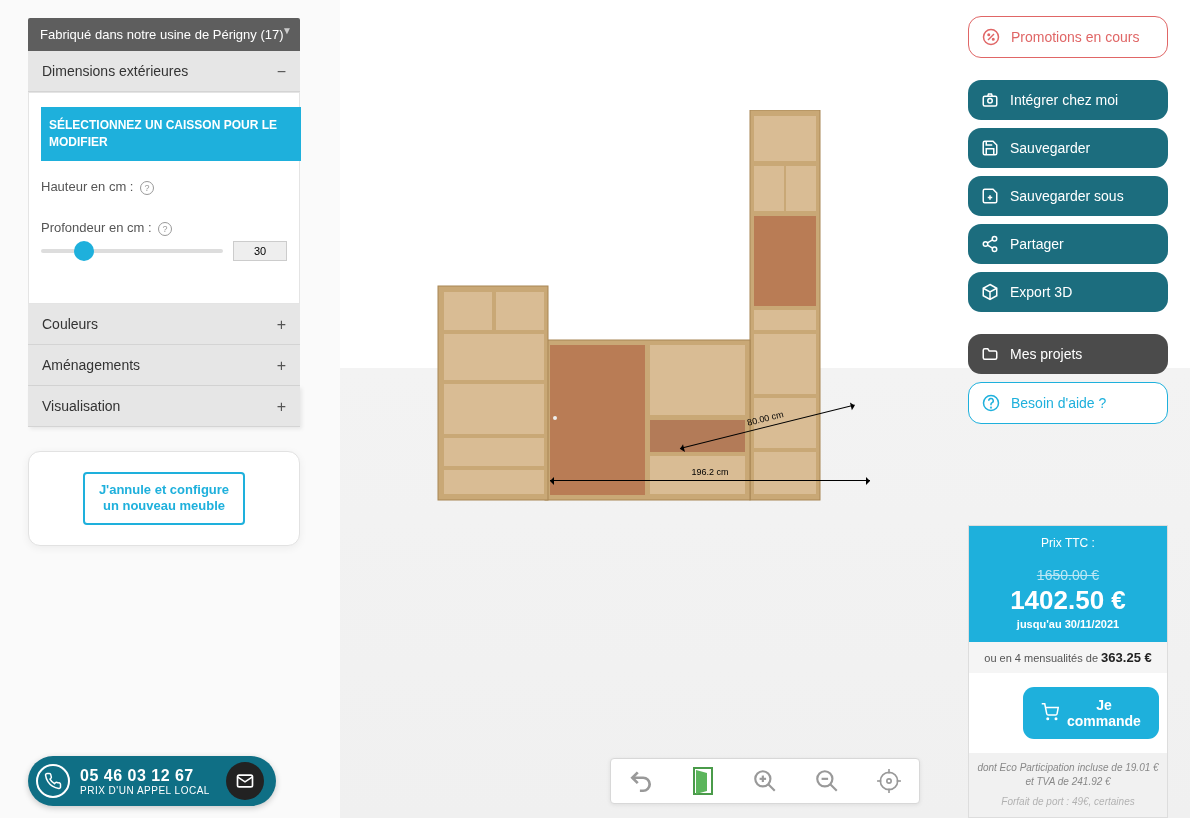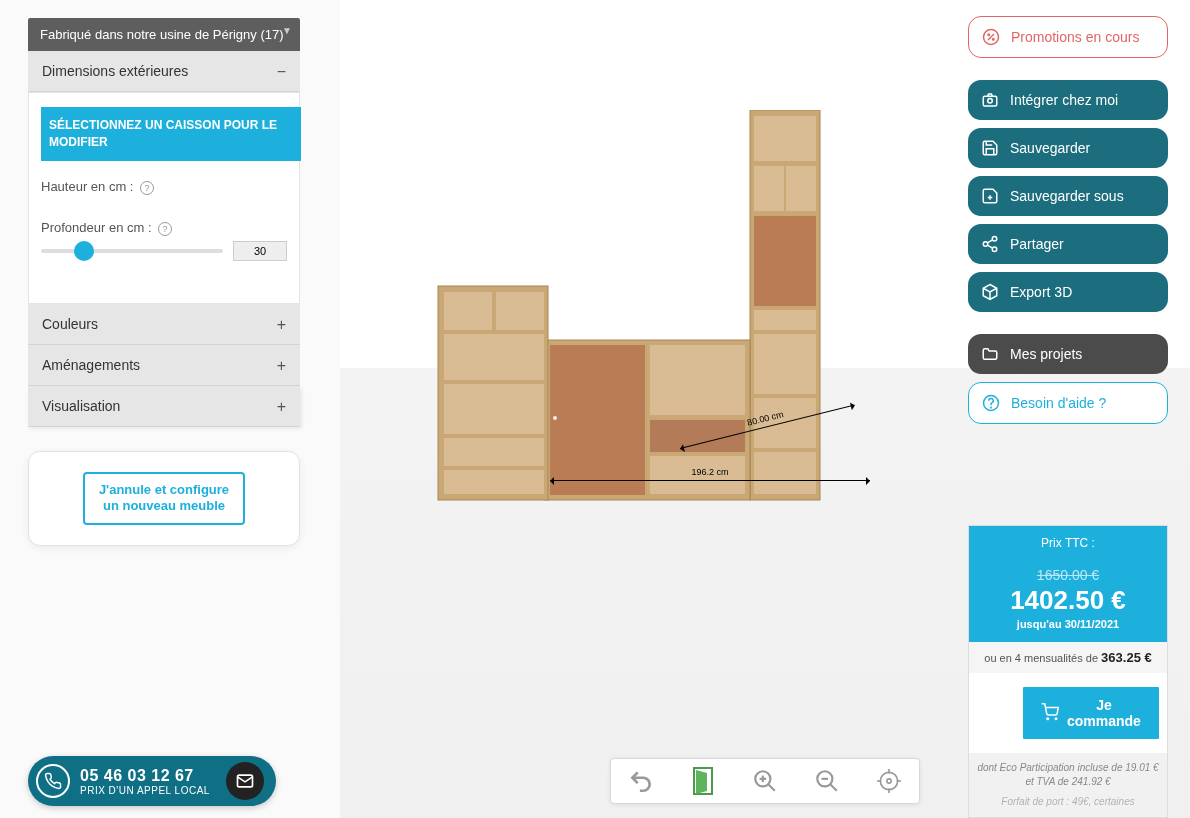--- a/index.html
+++ b/index.html
@@ -53,21 +53,21 @@
 
 .price-box { position: absolute; right: 22px; bottom: 0; width: 200px; background: #fff; border: 1px solid #ddd; text-align: center; }
 .price-head { background: #1eb0dc; color: #fff; padding: 10px 8px 12px; }
 .price-head .lbl { font-size: 12px; }
 .price-head .old { font-size: 14px; opacity: .7; text-decoration: line-through; margin-top: 17px; }
 .price-head .main { font-size: 26px; font-weight: bold; margin-top: 2px; }
 .price-head .until { font-size: 11px; font-weight: bold; margin-top: 2px; }
 .installment { background: #f5f5f5; font-size: 11px; color: #555; padding: 8px 6px; }
 .installment b { font-size: 13px; color: #222; }
 .order-wrap { padding: 14px 10px; }
-.order-btn { background: #1eb0dc; color: #fff; border: none; border-radius: 1px; padding: 10px 18px; font-size: 14px; font-weight: bold; display: inline-flex; align-items: center; gap: 8px; cursor: pointer; margin-left: 44px; }
+.order-btn { background: #1eb0dc; color: #fff; border: none; border-radius: 11px; padding: 10px 18px; font-size: 14px; font-weight: bold; display: inline-flex; align-items: center; gap: 8px; cursor: pointer; margin-left: 44px; }
 .fine { background: #f1f1f1; color: #888; font-size: 10px; font-style: italic; padding: 8px 6px; line-height: 1.4; }
 .fine .row2 { margin-top: 6px; opacity: .6; }
 
 
 .phone-pill { position: absolute; left: 28px; bottom: 12px; background: #0f6f85; color: #fff; border-radius: 30px; display: flex; align-items: center; padding: 6px 12px 6px 8px; gap: 10px; box-shadow: 0 2px 6px rgba(0,0,0,0.2); }
 .phone-ico { width: 34px; height: 34px; border: 2px solid #fff; border-radius: 50%; display: flex; align-items: center; justify-content: center; }
 .phone-txt .num { font-size: 16px; font-weight: bold; letter-spacing: .5px; }
 .phone-txt .sub { font-size: 10px; letter-spacing: .5px; }
 .mail-ico { width: 38px; height: 38px; background: #222; border-radius: 50%; display: flex; align-items: center; justify-content: center; margin-left: 6px; }
 </style>

